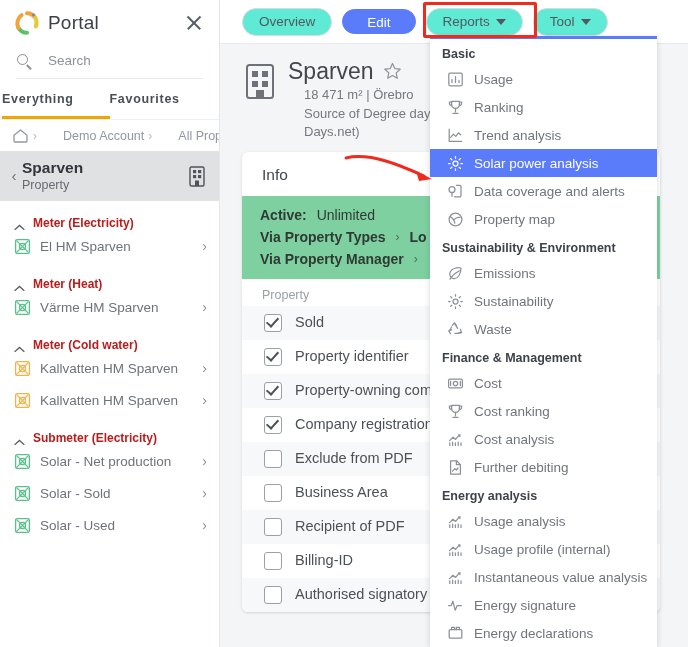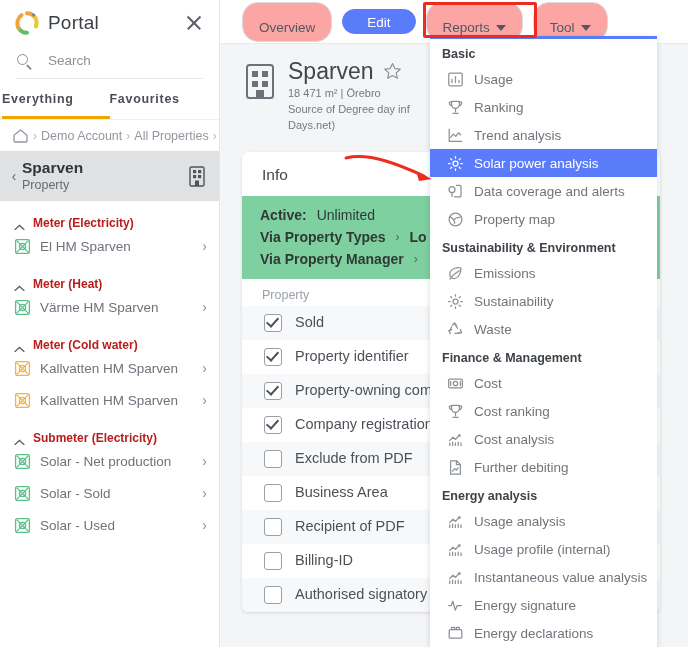--- a/index.html
+++ b/index.html
@@ -71,21 +71,21 @@
     cursor: pointer; border-bottom: 3px solid transparent;
   }
   .sb-tab.active { border-bottom-color: #f0a500; }
 
   .crumbs {
     display: flex; align-items: center; gap: 4px;
     padding: 8px 10px 8px 12px; font-size: 12.5px; color: #9298a0;
     border-top: 1px solid #eef0f2;
   }
   .crumbs .sep { color: #b6bac0; font-size: 12px; }
-  .crumb-txt { cursor: pointer; white-space: nowrap; }
+  .crumb-txt { cursor: pointer; white-space: nowrap; margin-left: 22px; }
   .home-ico { width: 17px; height: 15px; position: relative; flex: none; }
 
   .prop-row {
     display: flex; align-items: center; background: #e0e1e3;
     padding: 8px 12px 9px 6px; cursor: pointer;
   }
   .chev-left {
     width: 16px; flex: none; text-align: center; color: #6a6f77; font-size: 15px;
   }
   .prop-texts { flex: 1; line-height: 1.15; }
@@ -111,37 +111,37 @@
   .main {
     position: absolute; left: 220px; top: 0;
     width: 468px; height: 647px; background: #f4f5f7; overflow: hidden;
   }
   .toolbar {
     display: flex; align-items: center; gap: 10px;
     height: 44px; padding-left: 22px; background: #ffffff;
     border-bottom: 1px solid #e7e9ec;
   }
   .pill {
-    border: 1px solid #d7dade; border-radius: 16px; background: #fca5a5;
-    font-size: 13.5px; color: #53585f; padding: 17px 16px 6px 16px;
+    border: 1px solid #d7dade; border-radius: 16px; background: #5eead4;
+    font-size: 13.5px; color: #53585f; padding: 5px 16px 6px 16px;
     cursor: pointer; white-space: nowrap; display: flex; align-items: center; gap: 6px;
   }
   .pill.primary { background: #5b7cfa; border-color: #5b7cfa; color: #fff; padding: 5px 24px 3px 24px; }
   .tri-down {
     width: 0; height: 0; border-left: 5px solid transparent;
     border-right: 5px solid transparent; border-top: 6px solid #53585f;
     margin-top: 1px;
   }
 
   .page-head { display: flex; padding: 14px 0 0 22px; }
   .ph-ico { width: 36px; height: 38px; flex: none; margin-right: 10px; margin-top: 4px; }
   .ph-title-row { display: flex; align-items: center; gap: 9px; }
   .ph-title { font-size: 23px; color: #42464d; }
   .star { width: 19px; height: 19px; cursor: pointer; }
-  .ph-meta { font-size: 11px; color: #74787f; margin-top: 1px; line-height: 1.35; }
+  .ph-meta { font-size: 13px; color: #74787f; margin-top: 1px; line-height: 1.35; margin-left: 16px; }
 
   .card {
     position: absolute; left: 242px; top: 152px;
     width: 418px; background: #fff; border-radius: 6px;
     box-shadow: 0 1px 3px rgba(20,24,32,.14);
     padding: 14px 0 0 0; overflow: hidden;
   }
   .card-title { font-size: 15.5px; color: #42464d; padding: 0 0 12px 20px; }
   .green-box { background: #7ed0a0; padding: 8px 16px 9px 18px; }
   .gb-row { font-size: 14px; color: #2f3a34; padding: 3px 0; display: flex; gap: 10px; align-items: center; }

